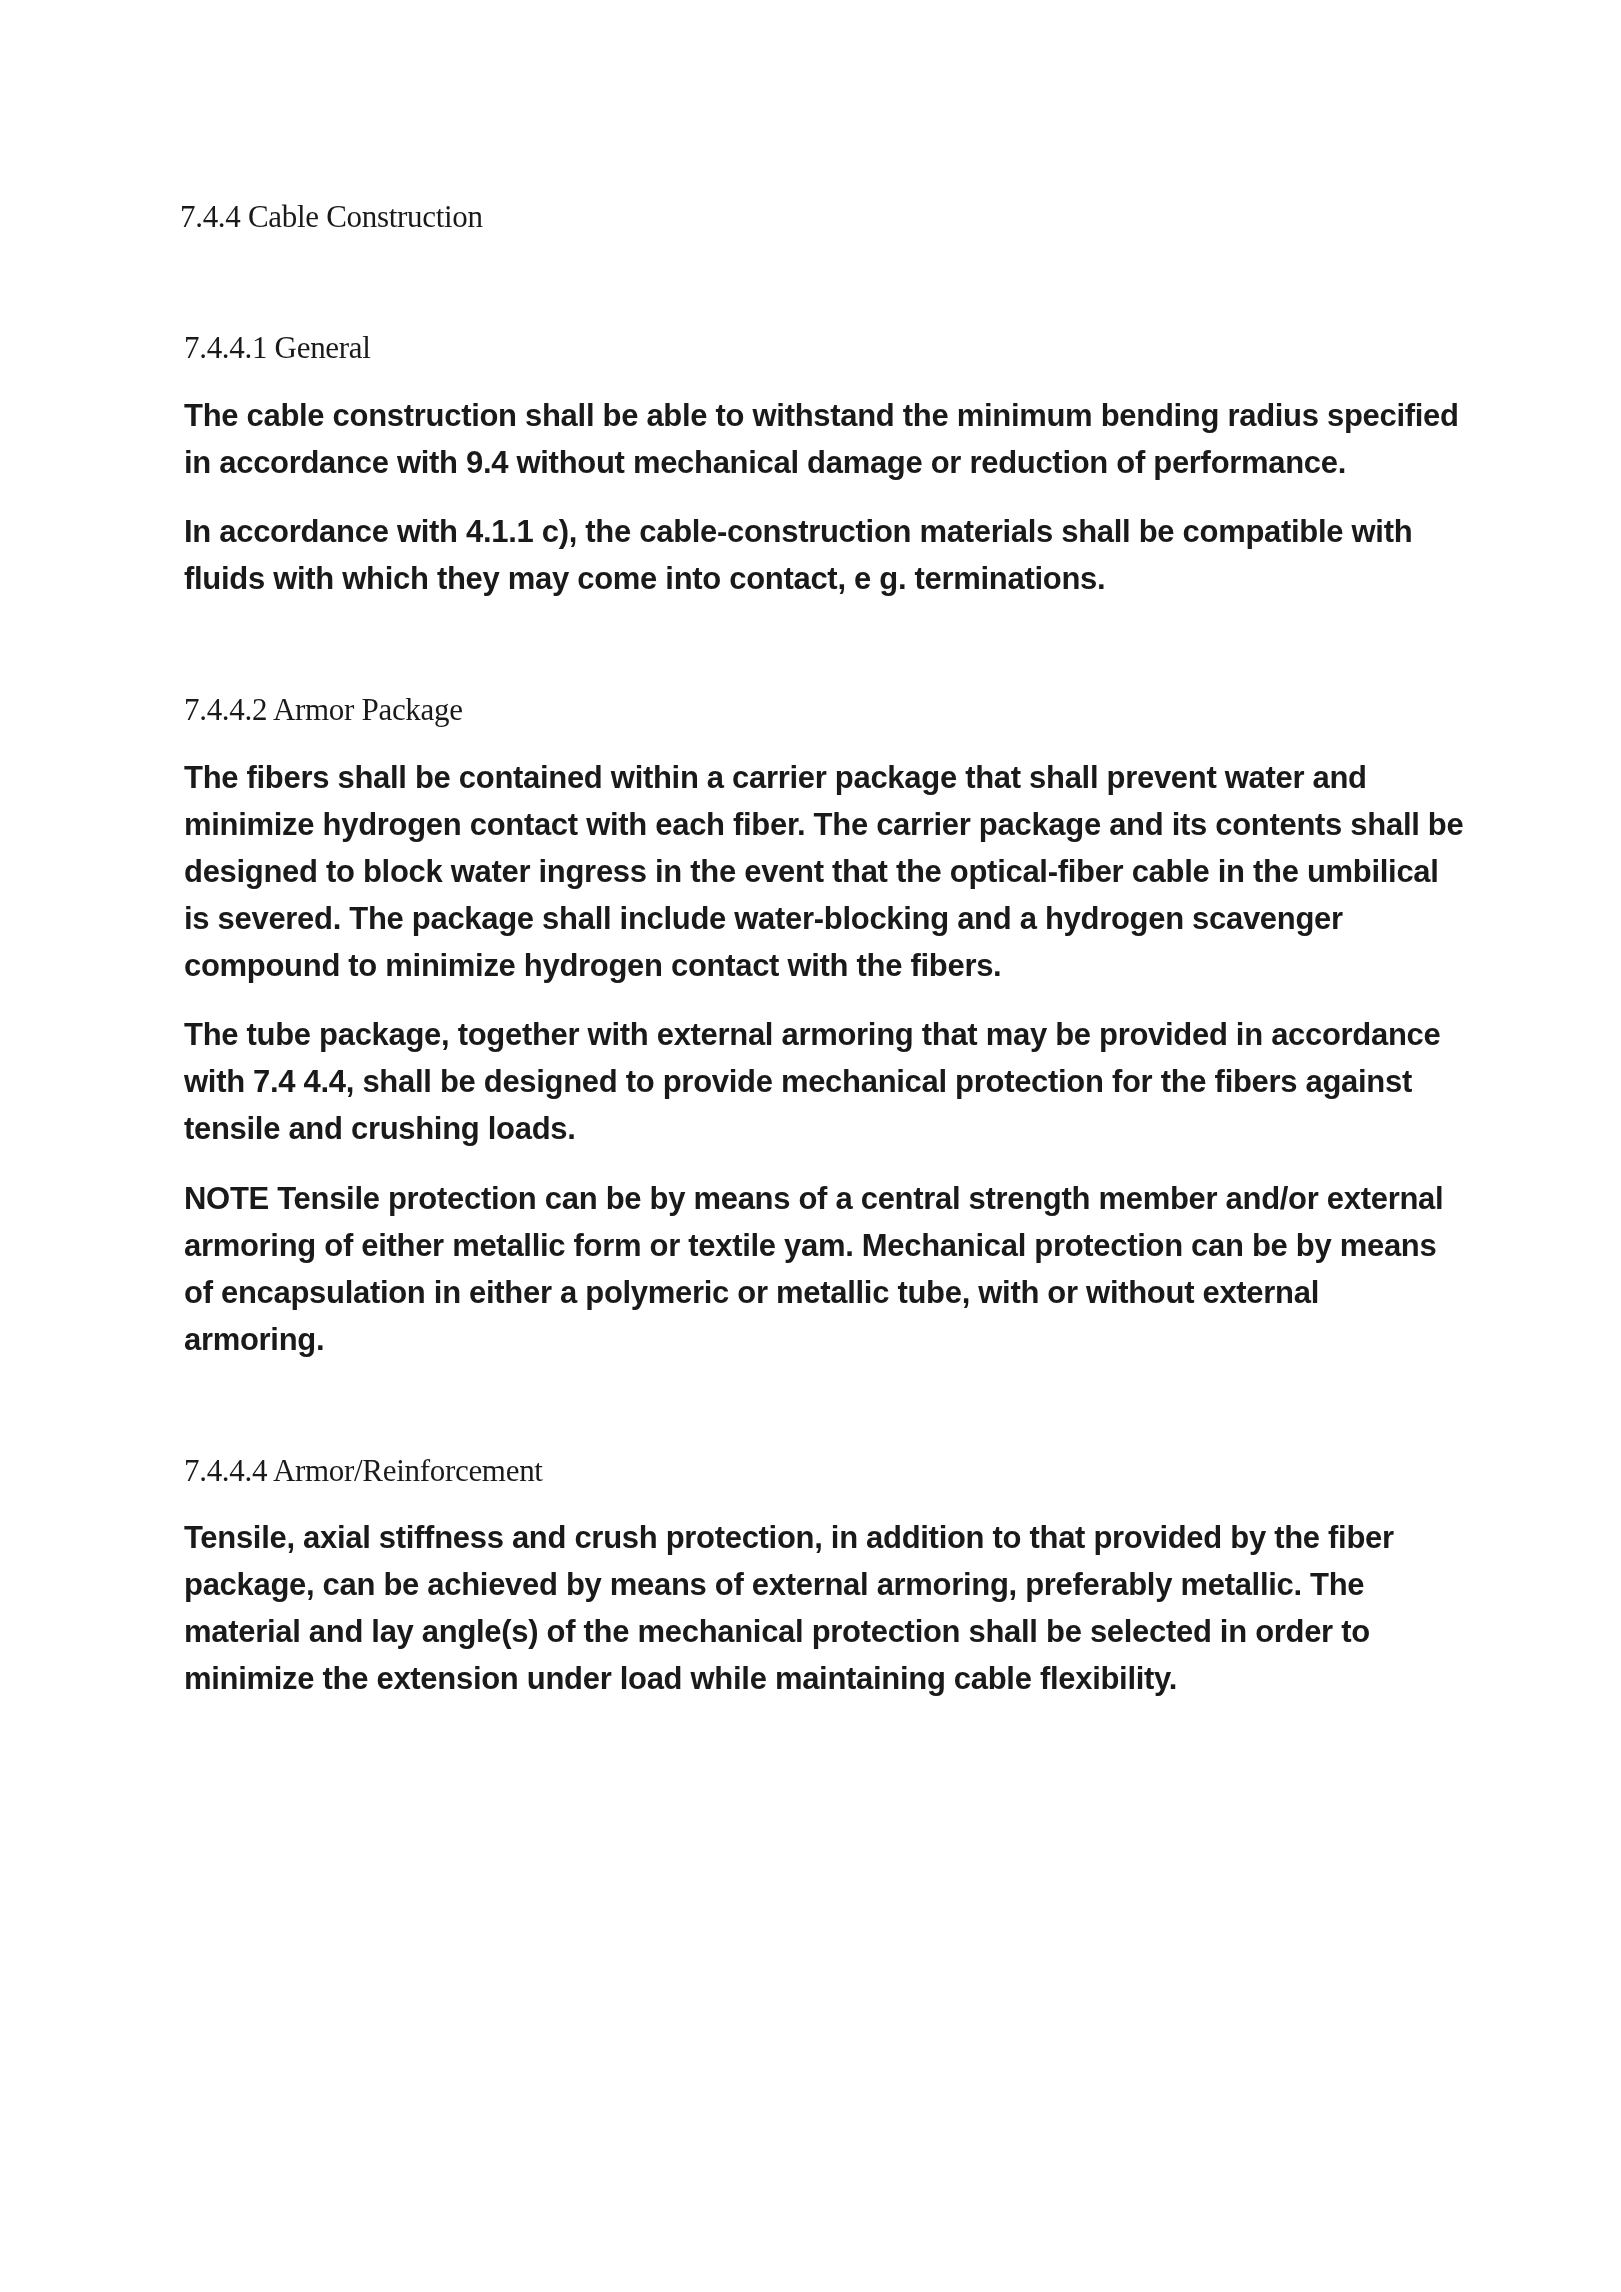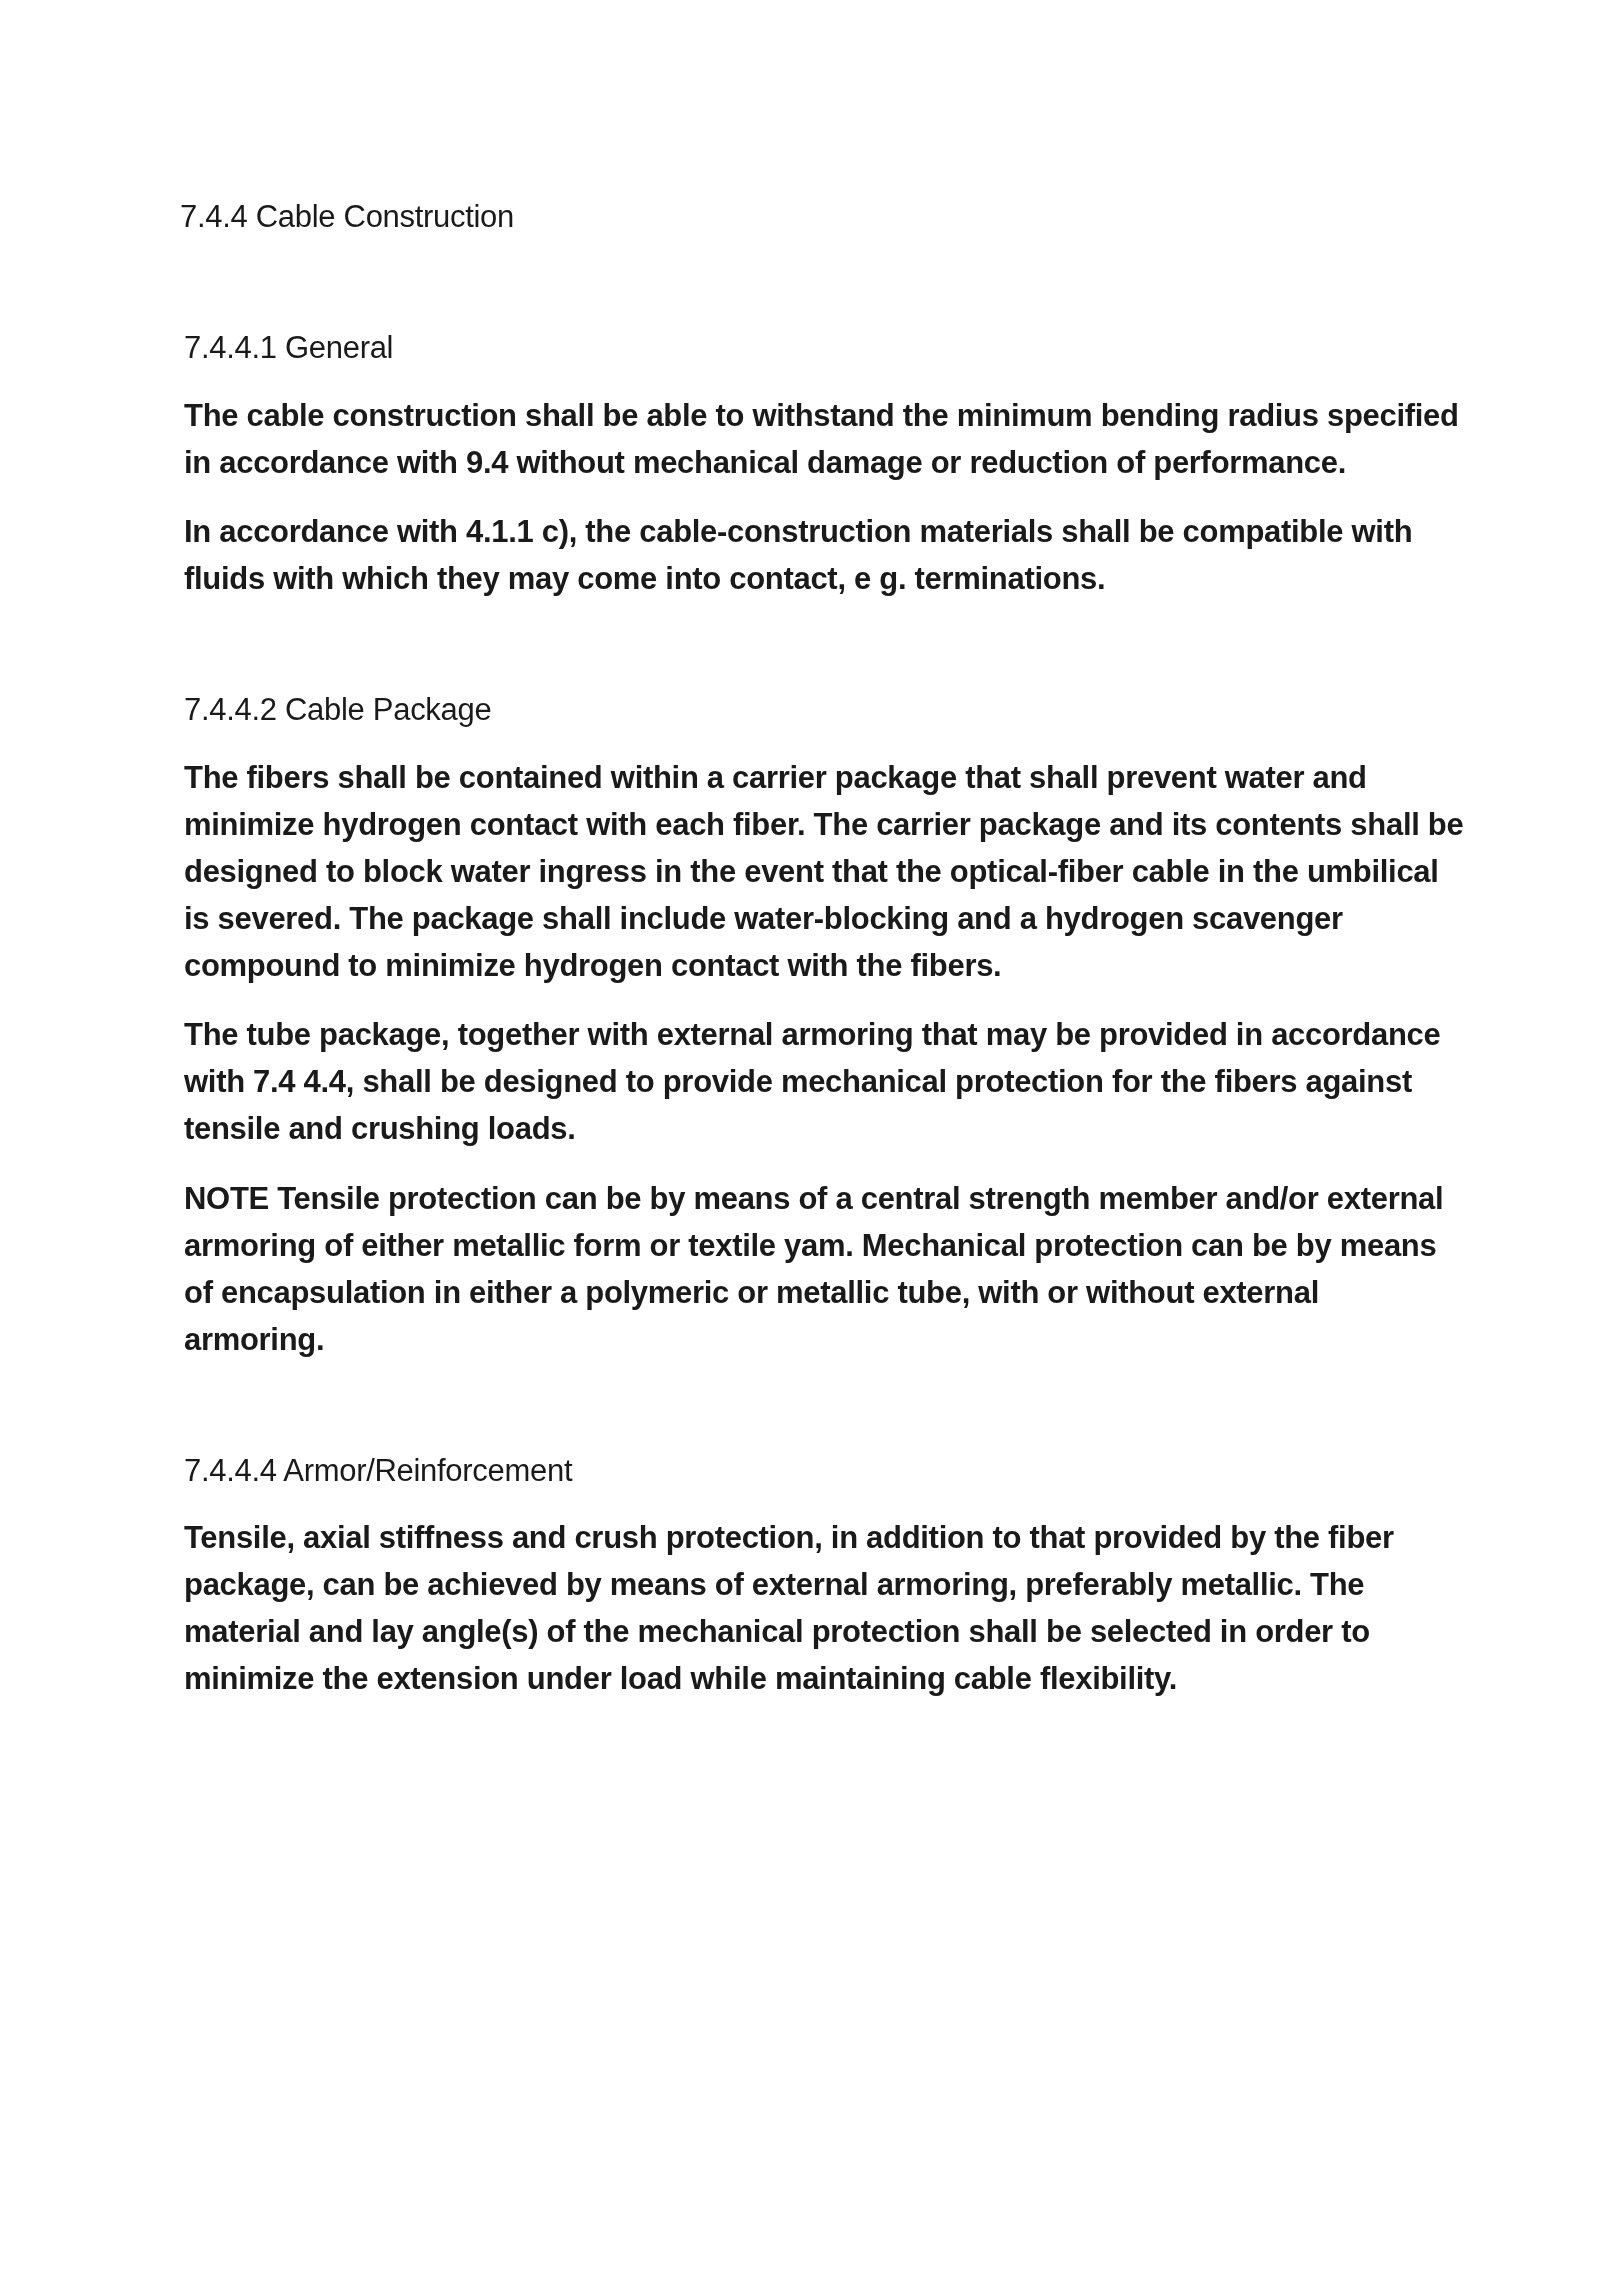--- a/index.html
+++ b/index.html
@@ -20,20 +20,21 @@
     font-weight: 400;
     font-size: 31px;
     line-height: 47px;
     letter-spacing: -0.3px;
   }
   .page h1, .page h2 {
     font-size: 31px;
     font-weight: 400;
     line-height: 47px;
     margin: 84px 0 20.6px 0;
+    font-family: Liberation Serif, serif;
   }
   .page > h1:first-child {
     margin-top: 0;
   }
   .page p {
     margin: 0 0 22.5px 0;
     white-space: pre-line;
     font-weight: bold;
   }
   section {
@@ -50,21 +51,21 @@
 
   <section>
     <h2>7.4.4.1 General</h2>
     <p>The cable construction shall be able to withstand the minimum bending radius specified
 in accordance with 9.4 without mechanical damage or reduction of performance.</p>
     <p>In accordance with 4.1.1 c), the cable-construction materials shall be compatible with
 fluids with which they may come into contact, e g. terminations.</p>
   </section>
 
   <section>
-    <h2>7.4.4.2 Cable Package</h2>
+    <h2>7.4.4.2 Armor Package</h2>
     <p>The fibers shall be contained within a carrier package that shall prevent water and
 minimize hydrogen contact with each fiber. The carrier package and its contents shall be
 designed to block water ingress in the event that the optical-fiber cable in the umbilical
 is severed. The package shall include water-blocking and a hydrogen scavenger
 compound to minimize hydrogen contact with the fibers.</p>
     <p>The tube package, together with external armoring that may be provided in accordance
 with 7.4 4.4, shall be designed to provide mechanical protection for the fibers against
 tensile and crushing loads.</p>
     <p>NOTE Tensile protection can be by means of a central strength member and/or external
 armoring of either metallic form or textile yam. Mechanical protection can be by means

